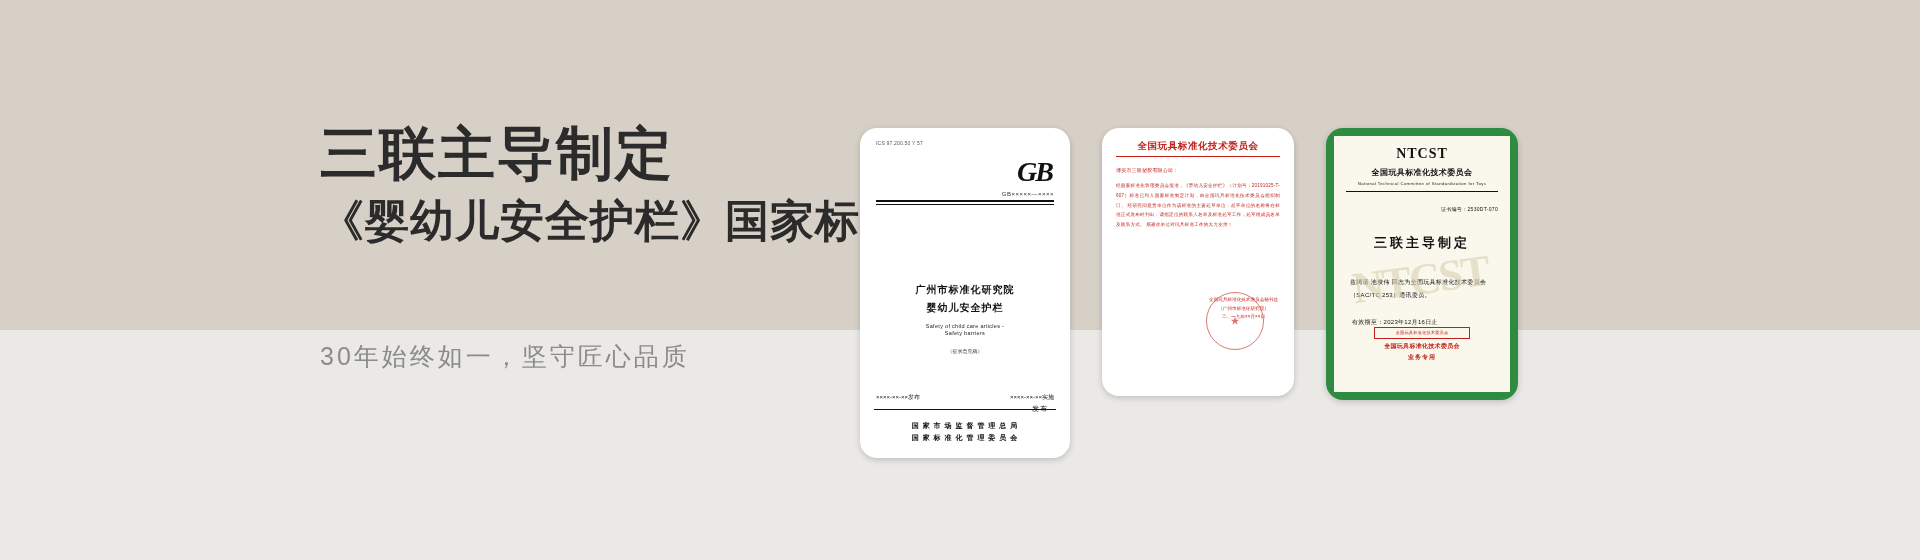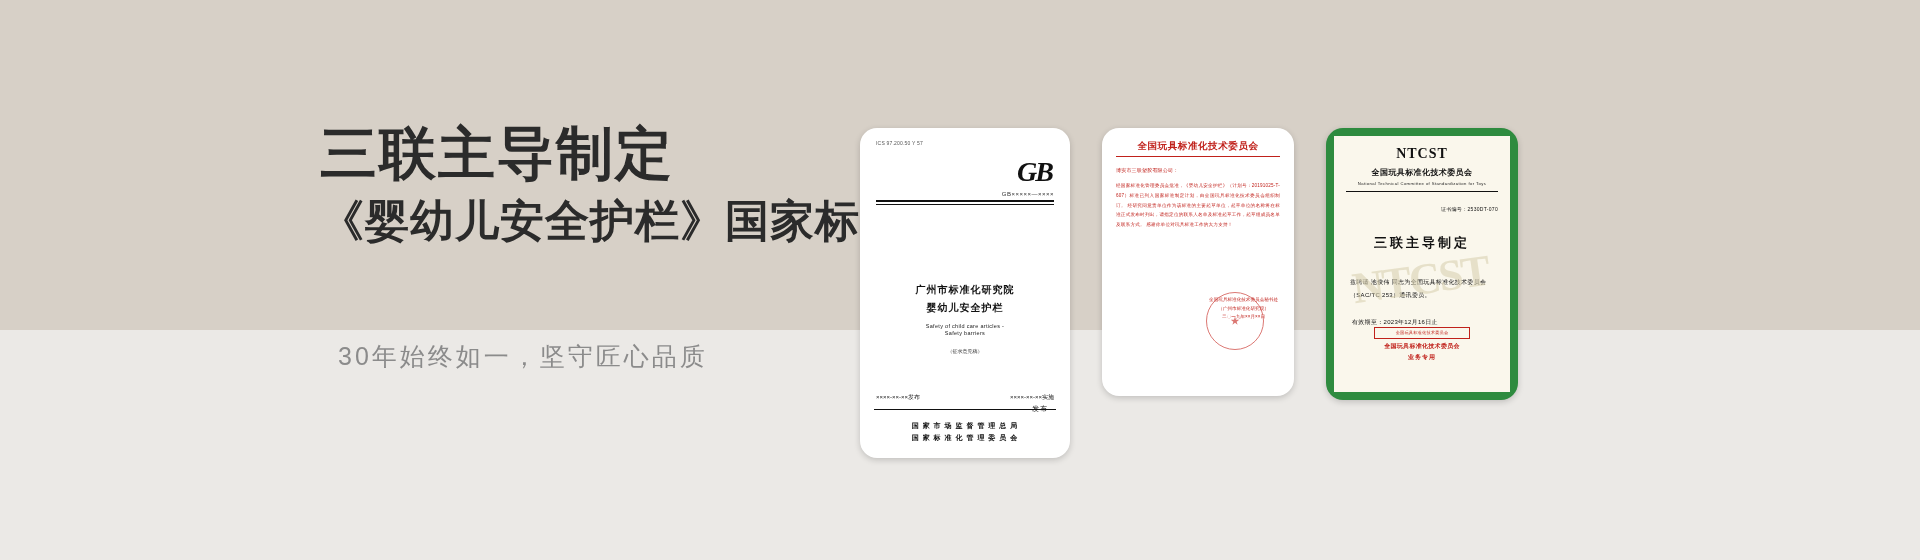--- a/index.html
+++ b/index.html
@@ -53,21 +53,21 @@
     margin-top: 6px;
     font-size: 44px;
     font-weight: bold;
     letter-spacing: 1px;
     color: #2b2b2b;
     line-height: 1.25;
     white-space: nowrap;
   }
   .tagline {
     position: absolute;
-    left: 338px;
+    left: 320px;
     top: 340px;
     font-size: 25px;
     letter-spacing: 3px;
     color: #8b8b8b;
     white-space: nowrap;
   }
 
   
   .cert-row {
     position: absolute;

